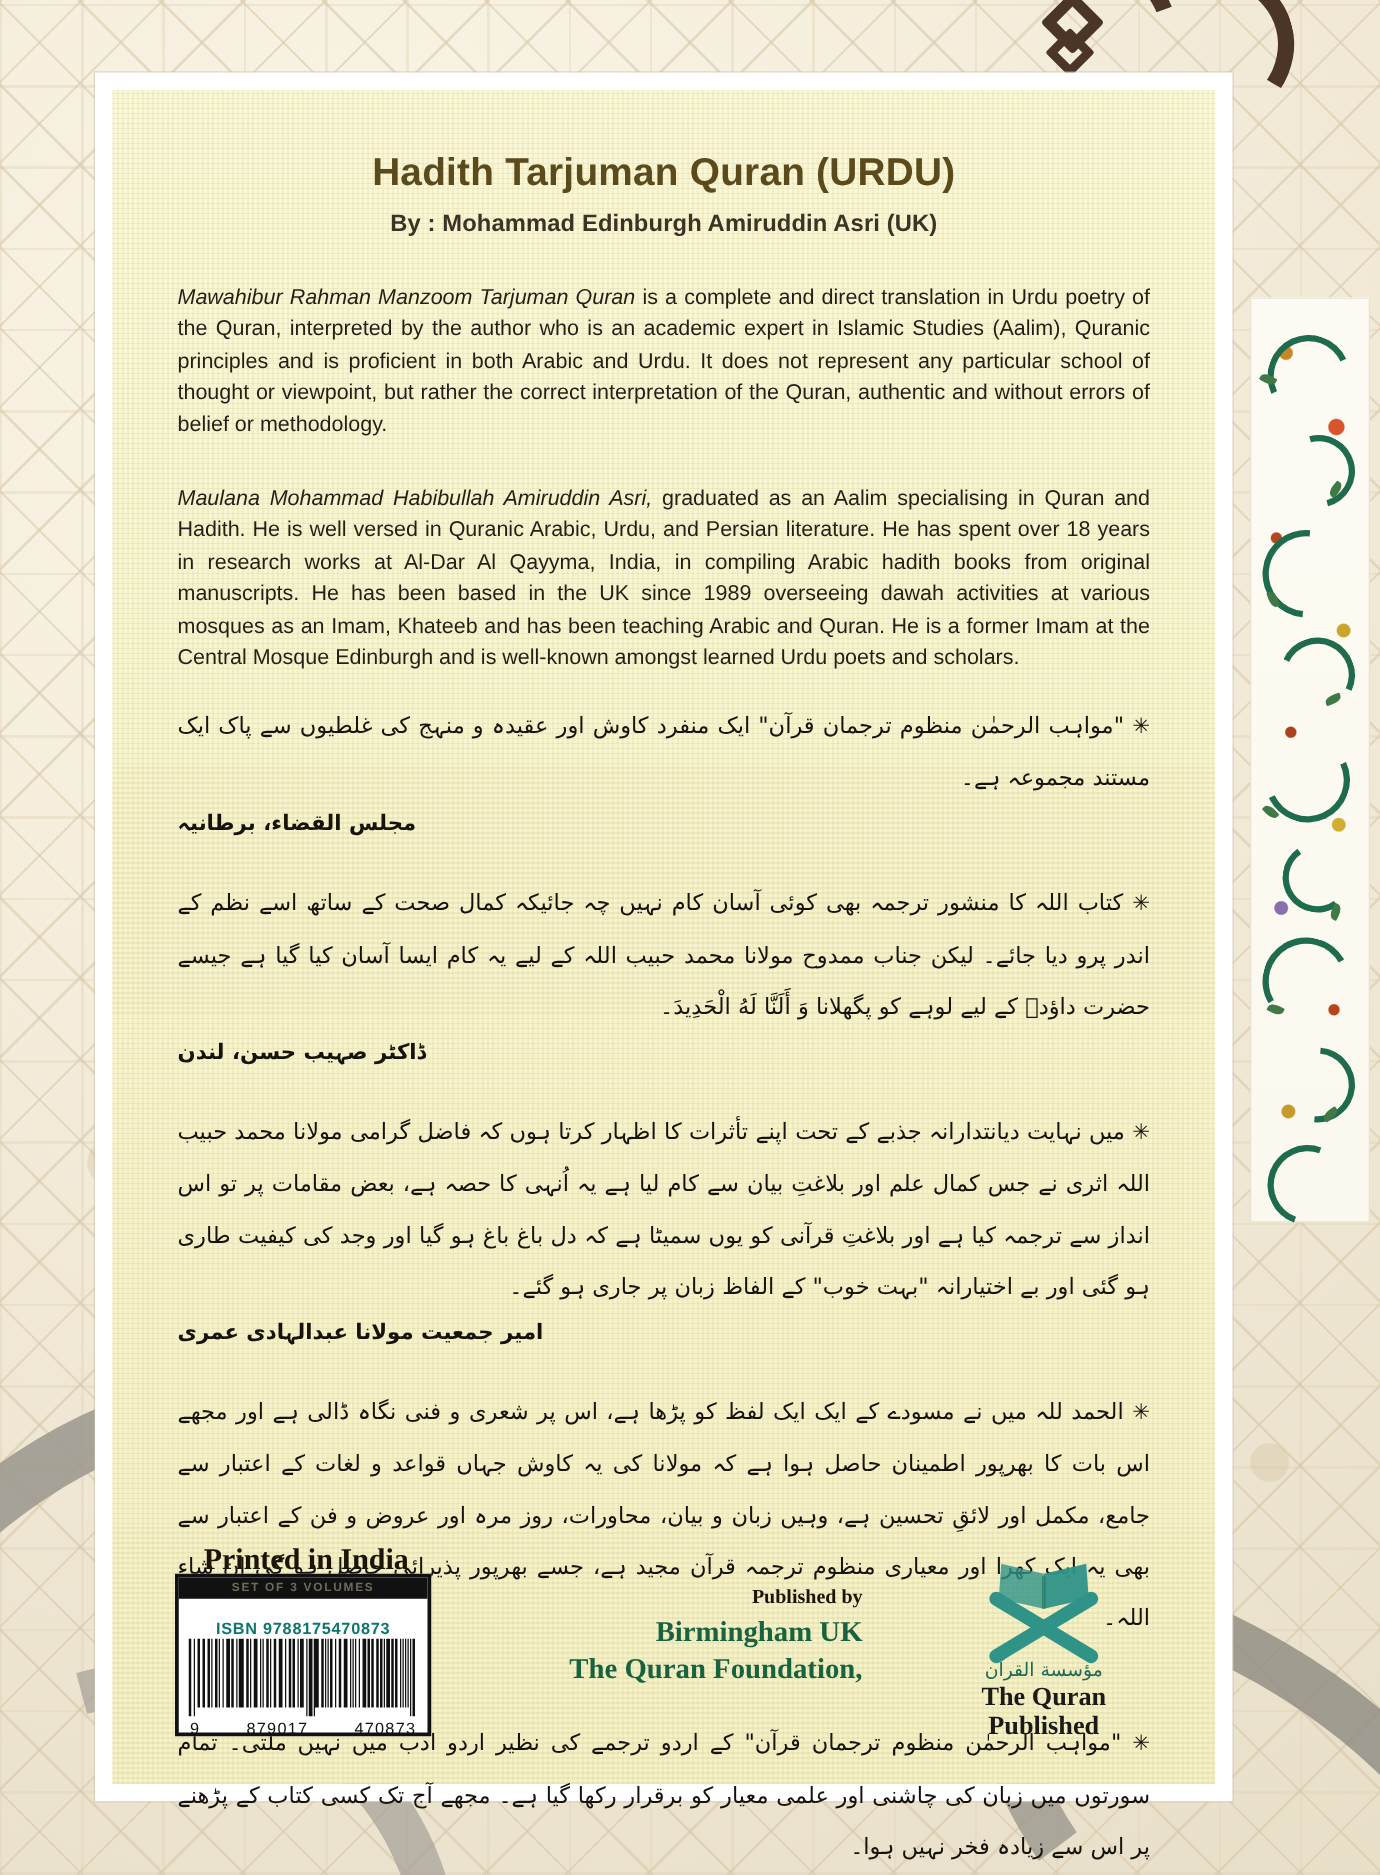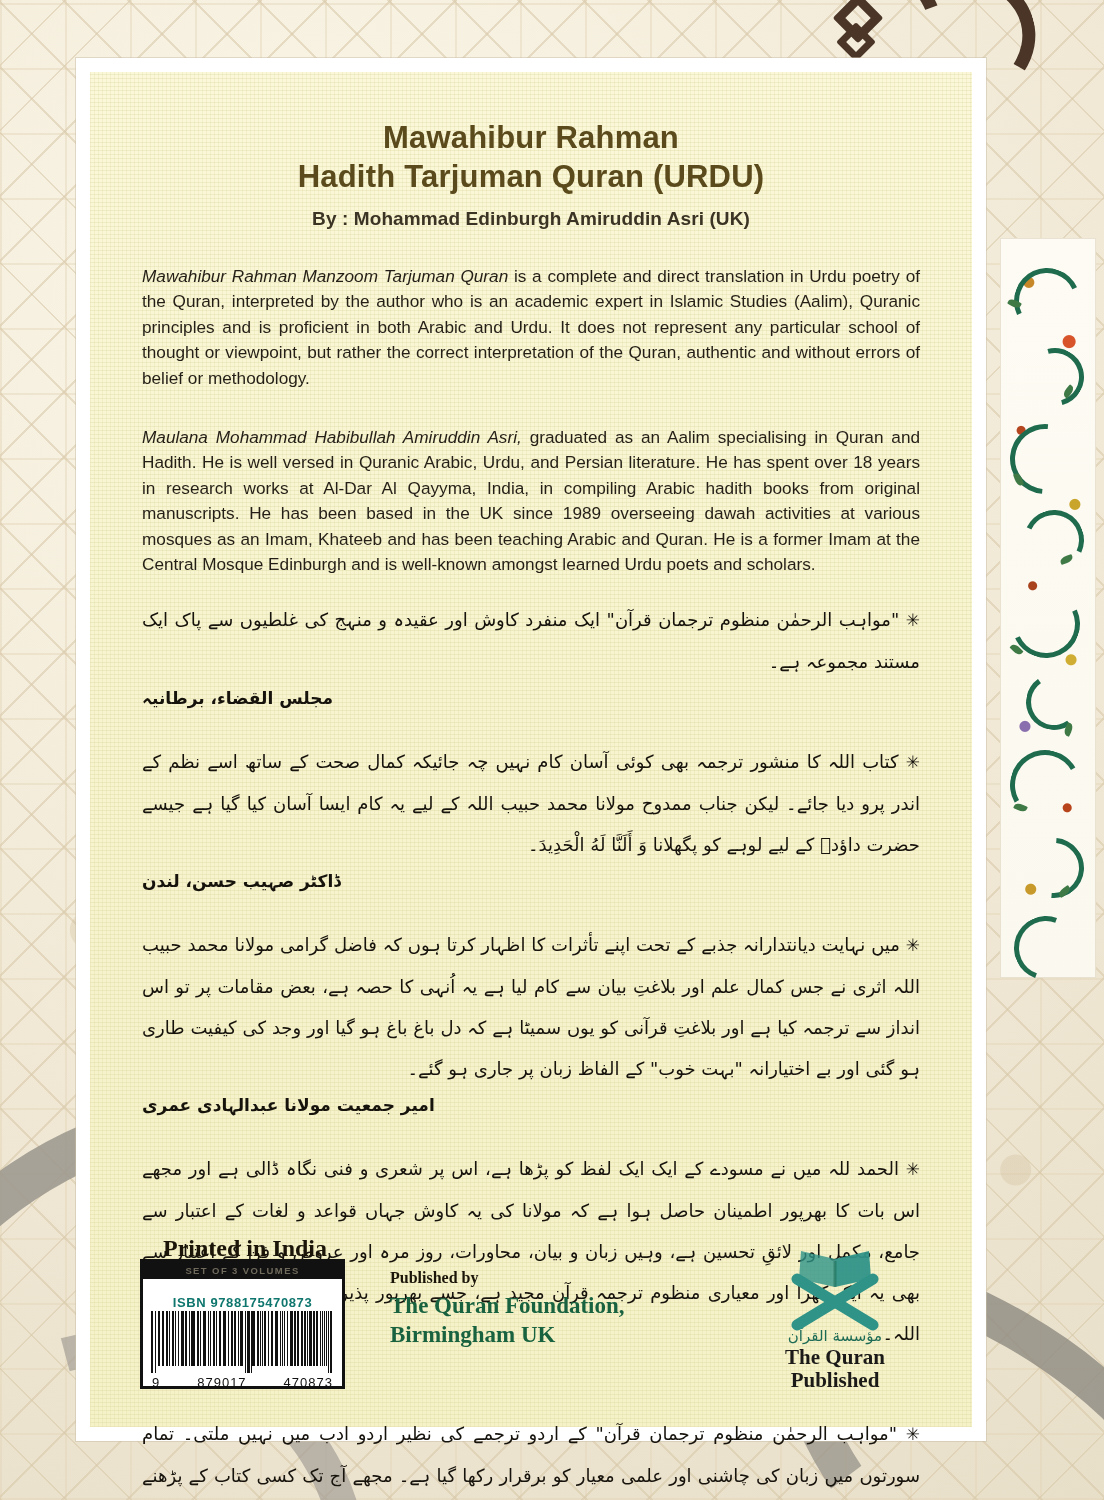--- a/index.html
+++ b/index.html
@@ -138,21 +138,21 @@
     text-align:center;font-family:"Liberation Sans",sans-serif;
     font-size:13px;letter-spacing:.6px;color:#0f766e;margin:16px 0 1px;font-weight:bold;
   }
   #bc-bars{height:62px;margin:0 8px;display:flex;align-items:stretch;gap:0;}
   #bc-bars i{display:block;background:#111;}
   #bc-digits{
     display:flex;justify-content:space-between;padding:2px 9px 0;
     font-family:"Liberation Sans",sans-serif;font-size:13px;color:#111;letter-spacing:1px;
   }
   #publisher{
-    position:absolute;left:300px;top:42px;width:300px;text-align:left;
+    position:absolute;left:300px;top:42px;width:300px;text-align:right;
     font-family:"Liberation Serif",serif;
   }
   #pub-by{font-size:16px;font-weight:bold;color:#1a1508;}
   #pub-name{font-size:23px;font-weight:bold;color:#18623f;line-height:29px;margin-top:4px;}
 
   #logo{position:absolute;left:655px;top:22px;width:180px;text-align:center;}
   #logo-mark{position:relative;height:82px;}
   #logo-ar{
     font-family:"DejaVu Sans",sans-serif;font-size:15px;color:#1d6b55;
     margin-top:-4px;letter-spacing:.5px;
@@ -201,21 +201,20 @@
     <div class="leaf" style="left:62px;top:488px;transform:rotate(-65deg);"></div>
     <div class="leaf" style="left:14px;top:566px;transform:rotate(25deg);"></div>
     <div class="leaf" style="left:58px;top:650px;transform:rotate(-35deg);"></div>
   </div>
 
   <div id="panel">
 
     <div id="content">
 
       <div class="title">
-        <div>Mawahibur Rahman</div>
         <div>Hadith Tarjuman Quran (URDU)</div>
       </div>
 
       <div class="byline">By : Mohammad Edinburgh Amiruddin Asri (UK)</div>
 
       <p class="para"><em>Mawahibur Rahman Manzoom Tarjuman Quran</em><span> is a complete and direct translation in Urdu poetry of the Quran, interpreted by the author who is an academic expert in Islamic Studies (Aalim), Quranic principles and is proficient in both Arabic and Urdu. It does not represent any particular school of thought or viewpoint, but rather the correct interpretation of the Quran, authentic and without errors of belief or methodology.</span></p>
 
       <p class="para"><em>Maulana Mohammad Habibullah Amiruddin Asri,</em><span> graduated as an Aalim specialising in Quran and Hadith. He is well versed in Quranic Arabic, Urdu, and Persian literature. He has spent over 18 years in research works at Al-Dar Al Qayyma, India, in compiling Arabic hadith books from original manuscripts. He has been based in the UK since 1989 overseeing dawah activities at various mosques as an Imam, Khateeb and has been teaching Arabic and Quran. He is a former Imam at the Central Mosque Edinburgh and is well-known amongst learned Urdu poets and scholars.</span></p>
 
       <div class="urdu-block">
@@ -320,22 +319,22 @@
         <div id="bc-digits">
           <span>9</span>
           <span>879017</span>
           <span>470873</span>
         </div>
       </div>
 
       <div id="publisher">
         <div id="pub-by">Published by</div>
         <div id="pub-name">
+          <div>Birmingham UK</div>
           <div>The Quran Foundation,</div>
-          <div>Birmingham UK</div>
         </div>
       </div>
 
       <div id="logo">
         <div id="logo-mark">
           <svg width="124" height="82" viewBox="0 0 124 82">
             <g fill="#2f9388">
               <path d="M62 10 L96 2 L98 30 L62 38 Z" opacity=".95"></path>
               <path d="M62 10 L28 2 L26 30 L62 38 Z" opacity=".8"></path>
             </g>

